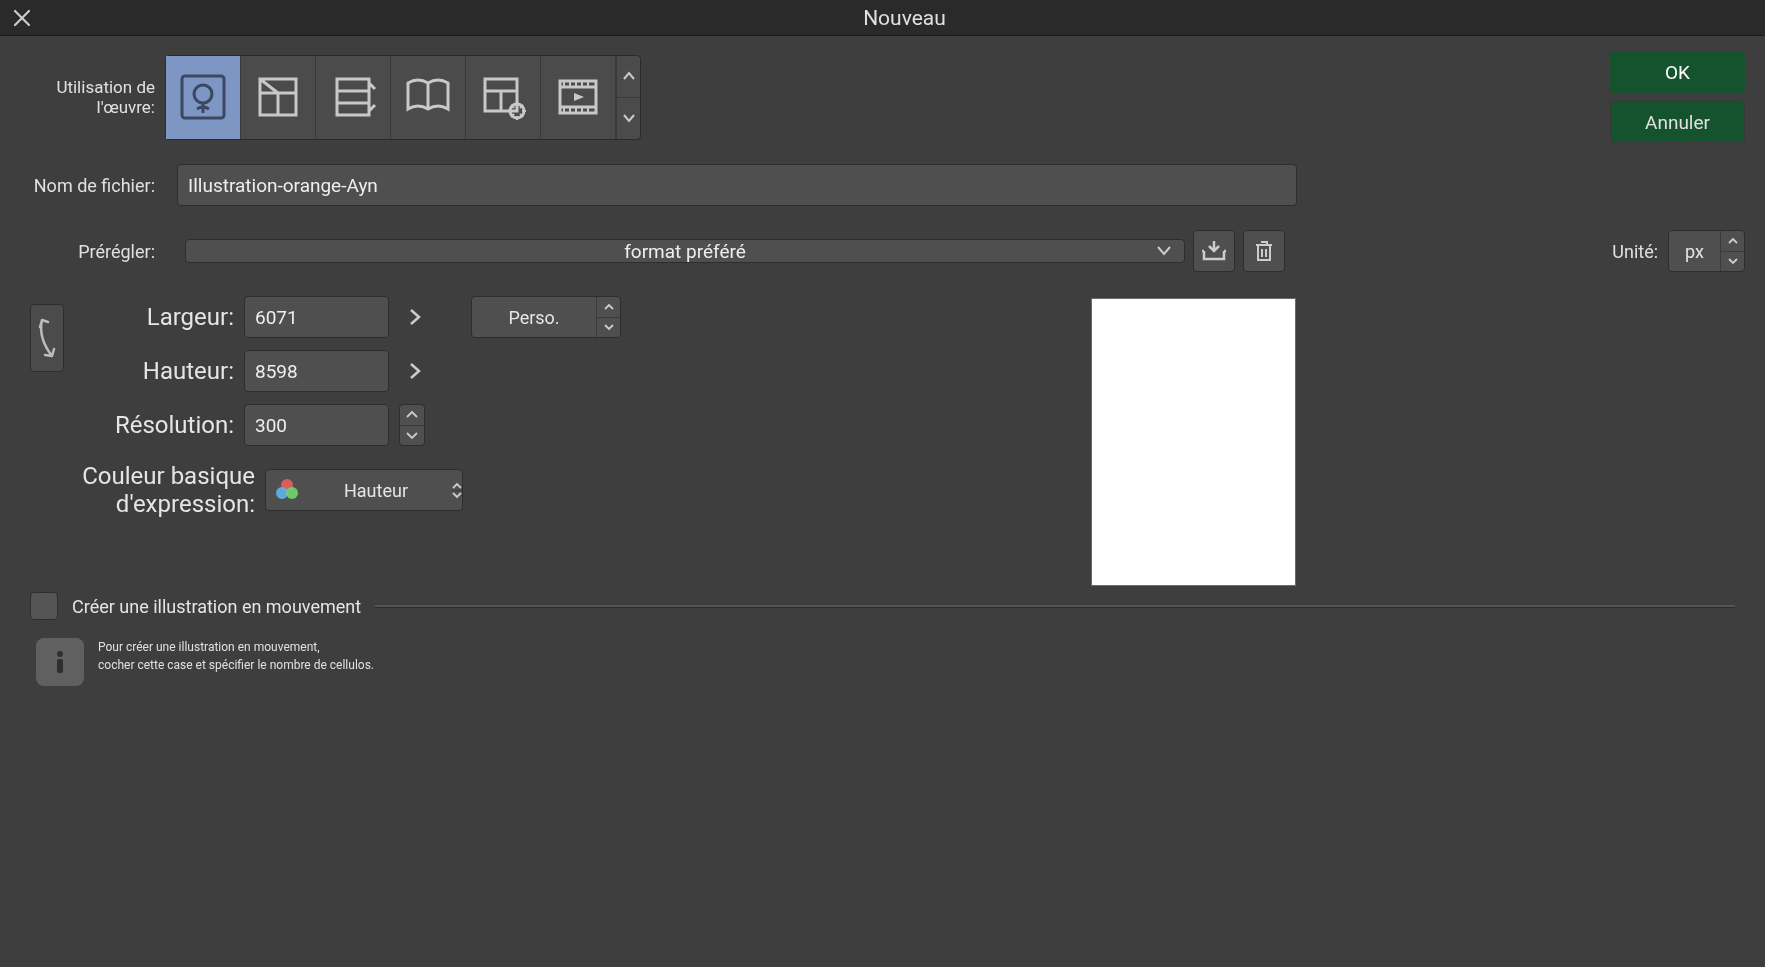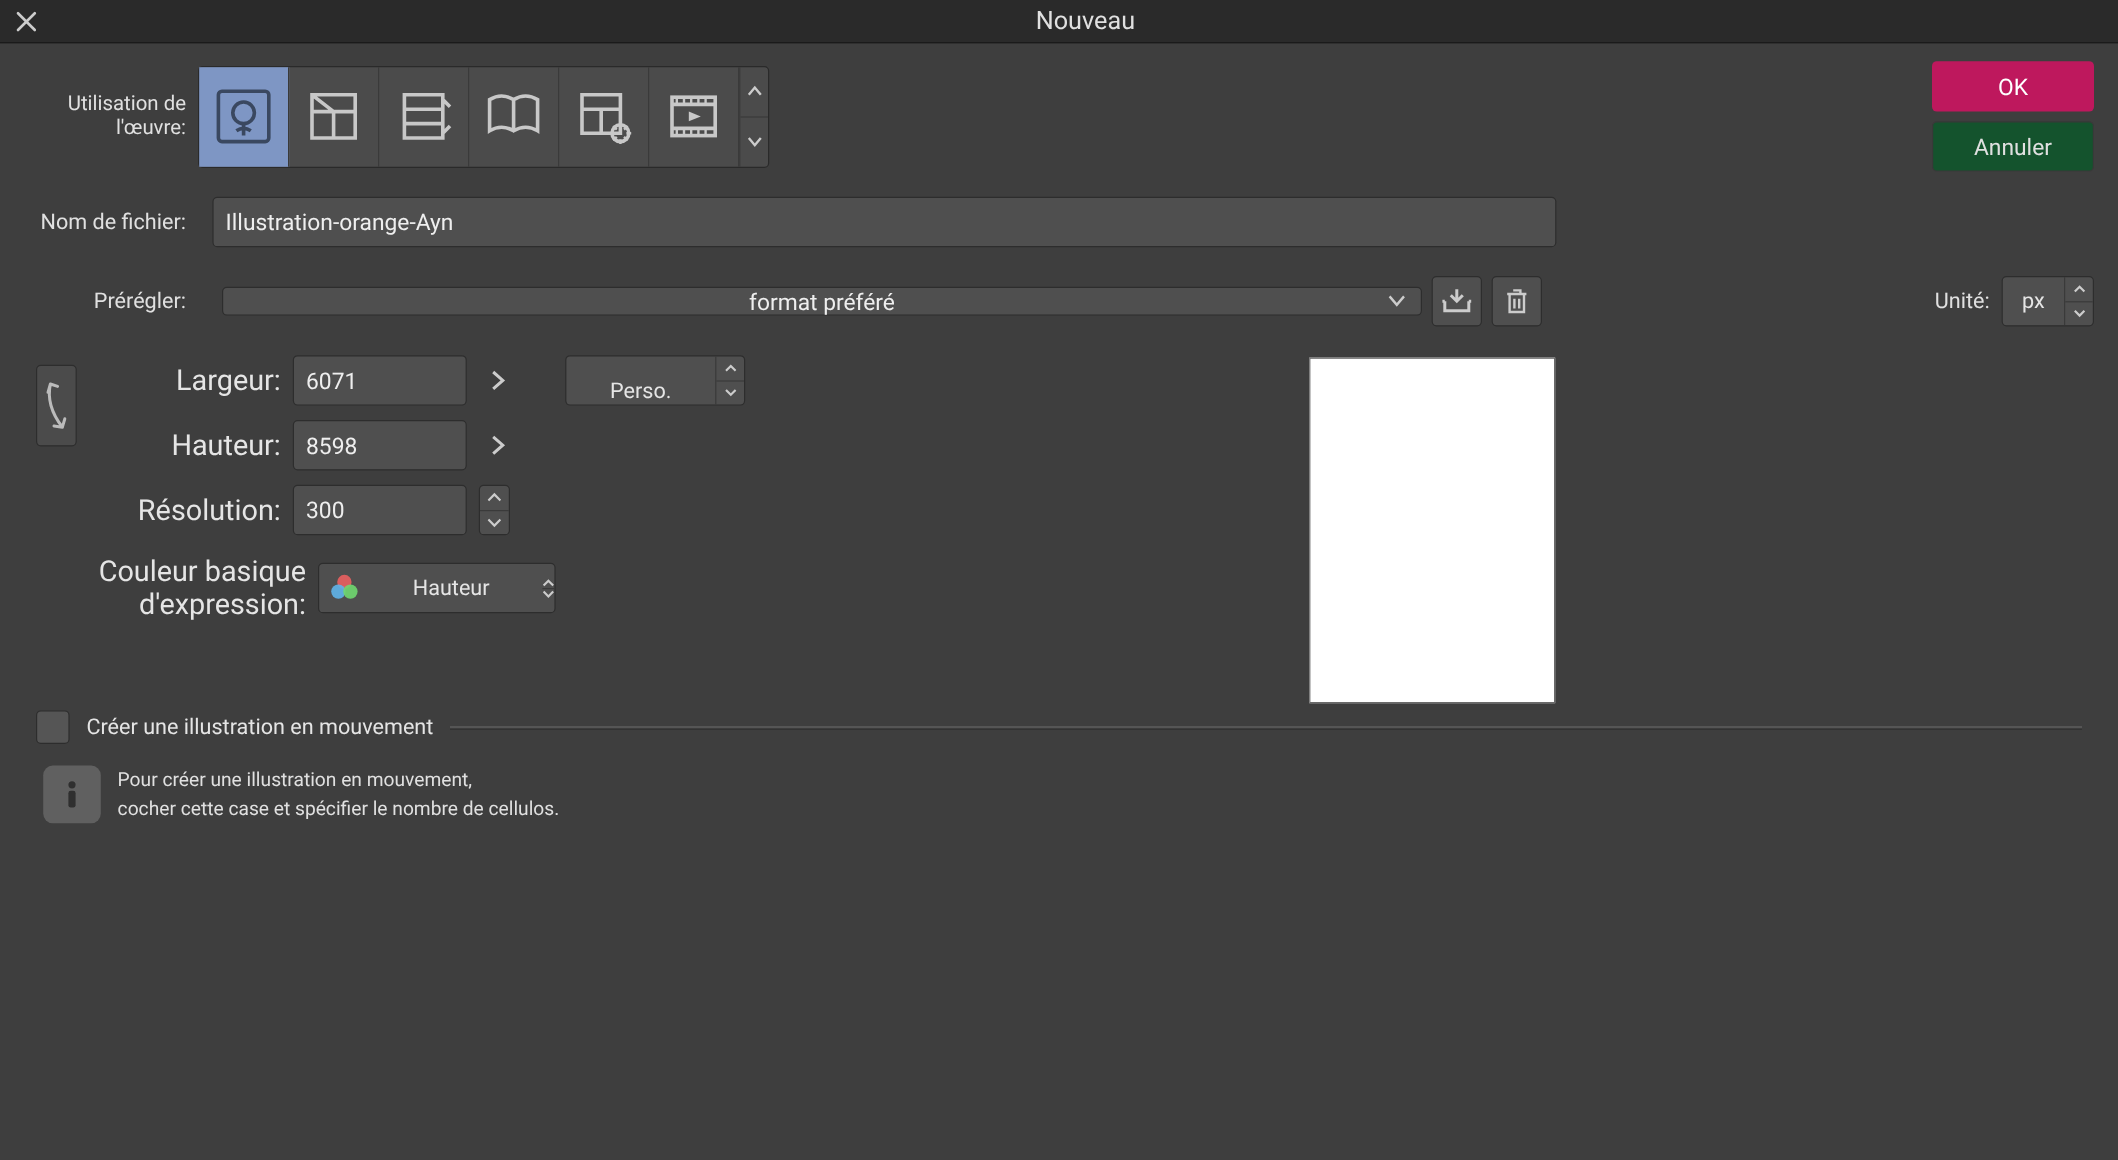--- a/index.html
+++ b/index.html
@@ -14,21 +14,21 @@
   .usage-row { display: flex; align-items: center; }
   .usage-buttons { display: flex; background: #4b4b4b; border: 1px solid #2a2a2a; border-radius: 4px; padding: 0; height: 85px; }
   .usage-btn { width: 75px; height: 83px; display: flex; align-items: center; justify-content: center; border-right: 1px solid #3a3a3a; cursor: pointer; }
   .usage-btn.selected { background: #7e96c4; }
   .usage-btn:last-of-type { border-right: none; }
   .spinner-col { width: 24px; height: 83px; display: flex; flex-direction: column; border-left: 1px solid #3a3a3a;}
   .spinner-half { flex: 1; display: flex; align-items: center; justify-content: center; cursor: pointer; color: #ddd; font-size: 14px;}
   .spinner-half:first-child { border-bottom: 1px solid #3a3a3a;}
   .ok-cancel { margin-left: auto; display: flex; flex-direction: column; gap: 8px; }
   .btn { width: 135px; height: 42px; border-radius: 4px; display: flex; align-items: center; justify-content: center; font-size: 19px; cursor: pointer; }
-  .btn-primary { background: #be185d; color: #fff; }
+  .btn-primary { background: #14532d; color: #fff; }
   .btn-secondary { background: #14532d; color: #e0e0e0; border: 1px solid #393939; }
   .row { display: flex; align-items: center; padding: 6px 20px 6px 5px; }
   .form-label { width: 150px; text-align: right; margin-right: 22px; font-size: 18px;}
   .text-input { flex: 1; height: 42px; background: #4f4f4f; border: 1px solid #2d2d2d; border-radius: 4px; color: #eee; font-size: 19px; padding: 0 10px; }
   .preset-row { display: flex; align-items: center; padding: 18px 20px 18px 5px; gap: 8px;}
   .preset-select { flex: 1; height: 24px; max-width: 1000px; background: #4f4f4f; border: 1px solid #2d2d2d; border-radius: 4px; color: #eee; font-size: 19px; display: flex; align-items: center; justify-content: center; position: relative; cursor: pointer; }
   .preset-select .chev { position: absolute; right: 12px; }
   .icon-btn { width: 42px; height: 42px; background: #4f4f4f; border: 1px solid #2d2d2d; border-radius: 4px; display: flex; align-items: center; justify-content: center; cursor: pointer; color: #ddd;}
   .unit-block { margin-left: auto; display: flex; align-items: center; gap: 10px; }
   .unit-sel { display: flex; align-items: center; height: 42px; background: #4f4f4f; border: 1px solid #2d2d2d; border-radius: 4px; }
@@ -38,37 +38,37 @@
   .sec-divider .line { flex: 1; height: 2px; background: #555; box-shadow: 0 1px 0 #2c2c2c; }
   .sec-title { font-size: 18px; color: #e0e0e0; }
   .canvas-area { display: flex; padding: 6px 30px 0 30px; gap: 30px; }
   .canvas-left { flex: 0 0 auto; }
   .canvas-right { flex: 1; display: flex; justify-content: center; align-items: flex-start; padding-top: 0;}
   .preview { width: 205px; height: 288px; background: #fff; border: 1px solid #6a6a6a; }
   .field-row { display: flex; align-items: center; gap: 10px; margin-bottom: 12px;}
   .field-label { width: 220px; text-align: right; font-size: 24px;}
   .num-input { width: 145px; height: 42px; background: #4f4f4f; border: 1px solid #2d2d2d; border-radius: 4px; color: #eee; font-size: 19px; padding: 0 10px;}
   .arrow-btn { width: 32px; height: 32px; display: flex; align-items: center; justify-content: center; cursor: pointer; color: #ddd;}
-  .size-sel { display: flex; align-items: flex-end; height: 42px; background: #4f4f4f; border: 1px solid #2d2d2d; border-radius: 4px; min-width: 150px; }
+  .size-sel { display: flex; align-items: center; height: 42px; background: #4f4f4f; border: 1px solid #2d2d2d; border-radius: 4px; min-width: 150px; }
   .size-sel .val { flex: 1; text-align: center; font-size: 18px;}
   .size-sel .spin { width: 24px; height: 100%; display: flex; flex-direction: column; border-left: 1px solid #3a3a3a;}
   .swap-btn { width: 34px; height: 68px; background: #4b4b4b; border: 1px solid #2d2d2d; border-radius: 4px; display: flex; align-items: center; justify-content: center; cursor: pointer; color: #ccc; margin-right: 10px;}
   .color-sel { display: flex; align-items: center; height: 42px; background: #4f4f4f; border: 1px solid #2d2d2d; border-radius: 4px; min-width: 198px; padding-left: 8px;}
   .color-sel .val { flex: 1; text-align: center; font-size: 18px;}
   .checks { padding: 40px 30px 10px 50px; }
   .check-row { display: flex; align-items: center; gap: 12px; margin-bottom: 18px;}
   .checkbox { width: 28px; height: 28px; background: #555; border: 1px solid #2d2d2d; border-radius: 4px; display: flex; align-items: center; justify-content: center; cursor: pointer;}
   .checkbox.checked::after { content: "✓"; color: #eee; font-size: 18px; font-weight: bold;}
   .swatch-box { width: 195px; height: 42px; background: #4f4f4f; border: 1px solid #2d2d2d; border-radius: 4px; display: flex; align-items: center; justify-content: center;}
   .swatch { width: 178px; height: 28px; background: #fff; border: 1px solid #333; cursor: pointer;}
   .anim-row { display: flex; align-items: center; gap: 14px; padding: 6px 30px 6px 30px;}
   .anim-row .line { flex: 1; height: 2px; background: #555; box-shadow: 0 1px 0 #2c2c2c;}
   .info-row { display: flex; align-items: flex-start; gap: 14px; padding: 12px 30px 12px 36px;}
   .info-icon { width: 48px; height: 48px; background: #606060; border-radius: 8px; display: flex; align-items: center; justify-content: center; color: #2f2f2f;}
-  .info-text { font-size: 16px; line-height: 1.5; color: #e0e0e0;}
+  .info-text { font-size: 12px; line-height: 1.5; color: #e0e0e0;}
   svg { display: block; }
   .svg-ico { fill: none; stroke: #c8c8c8; stroke-width: 3; }
   .svg-ico-sel { fill: none; stroke: #3a4860; stroke-width: 3;}
   input { outline: none; }
 </style>
 </head>
 <body>
 
 <div class="titlebar">
   <div class="close-btn">

